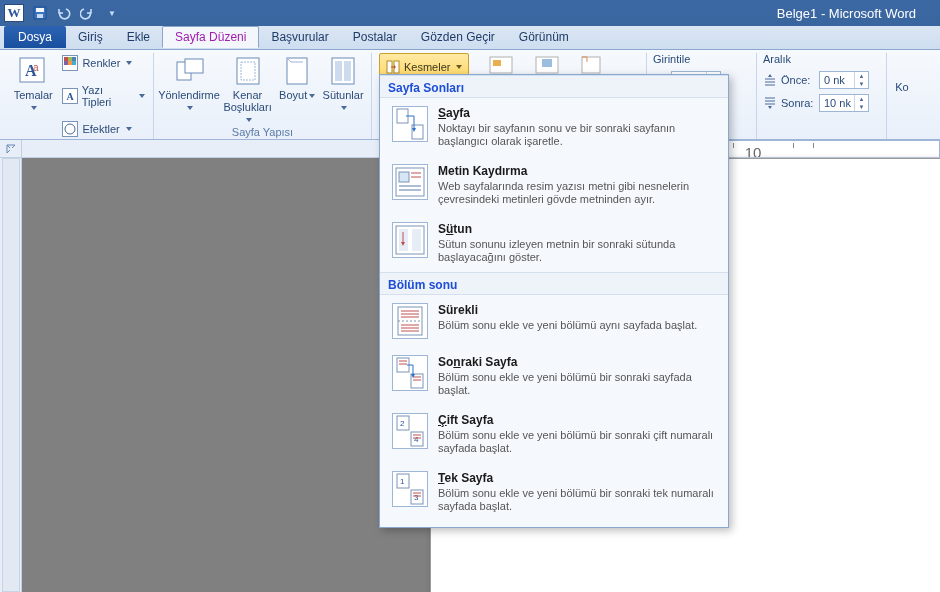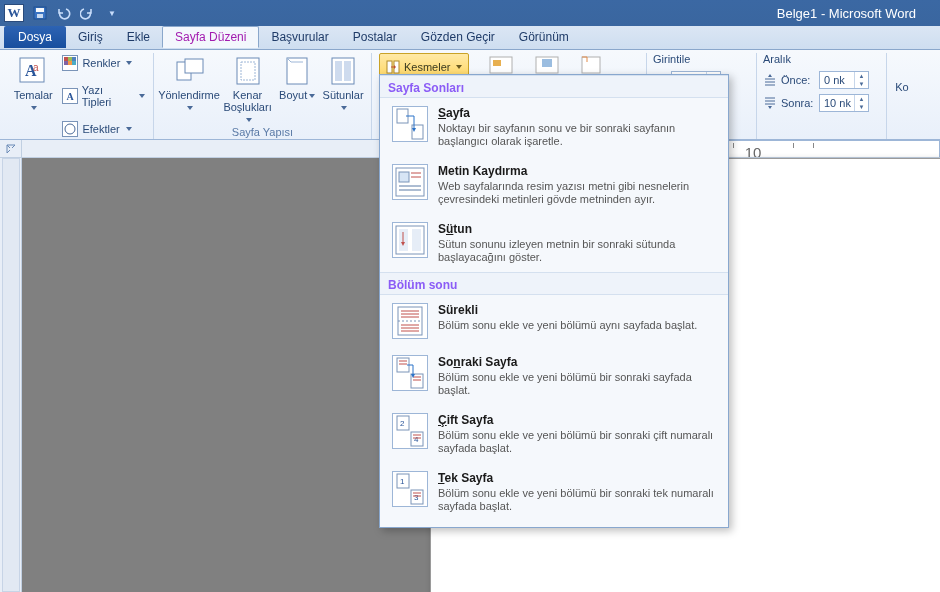--- a/index.html
+++ b/index.html
@@ -32,21 +32,21 @@
   .smallrow .sqico { width:16px; height:16px; border:1px solid #7a94b8; background:#fff; display:flex; align-items:center; justify-content:center; }
 
   .spinrow { display:flex; align-items:center; gap:4px; height:20px; font-size:11px; color:#2a4a78; }
   .spinbox { width:50px; height:18px; border:1px solid #9db6d7; background:#fff; display:flex; align-items:center; padding-left:4px; position:relative; }
   .spinctrl { position:absolute; right:0; top:0; width:14px; height:100%; border-left:1px solid #c7d6ea; display:flex; flex-direction:column; }
   .spinctrl div { flex:1; display:flex; align-items:center; justify-content:center; font-size:6px; color:#4a6a98; cursor:pointer; }
 
   .kesme-btn { position:absolute; height:28px; background: linear-gradient(#ffe9a6,#ffd65e); border:1px solid #c9a227; display:flex; align-items:center; gap:4px; padding:0 6px; font-size:11px; color:#3a3a20; cursor:pointer; border-radius:2px; left:379px; top:3px; }
 
   .gallery { position:absolute; left:379px; top:24px; width:350px; background:#f5f8fc; border:1px solid #88a7ce; box-shadow:3px 3px 8px rgba(0,0,0,.25); z-index:50; padding-bottom:6px; }
-  .gallery-sec { padding:5px 8px 2px; font-weight:bold; font-size:12px; color:#8b5cf6; background:#eef3fa; border-bottom:1px solid #d4e0ef; border-top:1px solid #d4e0ef; }
+  .gallery-sec { padding:5px 8px 2px; font-weight:bold; font-size:12px; color:#1d4ed8; background:#eef3fa; border-bottom:1px solid #d4e0ef; border-top:1px solid #d4e0ef; }
   .gitem { display:flex; gap:10px; padding:8px 10px 8px 12px; cursor:pointer; }
   .gitem .gico { width:36px; height:36px; flex:0 0 36px; border:1px solid #9db6d7; background:#fff; display:flex; align-items:center; justify-content:center; }
   .gitem .gtxt .gtit { font-weight:bold; font-size:12px; color:#1a1a1a; }
   .gitem .gtxt .gtit .ul { text-decoration:underline; }
   .gitem .gtxt .gdesc { font-size:11px; color:#555; line-height:13px; margin-top:2px; }
 
   .workspace { position:absolute; top:140px; left:0; right:0; bottom:0; display:flex; }
   .ruler-top-wrap { position:absolute; left:22px; right:0; top:0; height:18px; background:#e8eef7; border-bottom:1px solid #c0cfe2; overflow:hidden;}
   .ruler-top { position:absolute; left:430px; right:0; height:18px; background:#fff; border:1px solid #9db6d7; }
   .ruler-ticks { position:absolute; left:0; right:0; top:0; height:100%; font-size:9px; color:#666; }

